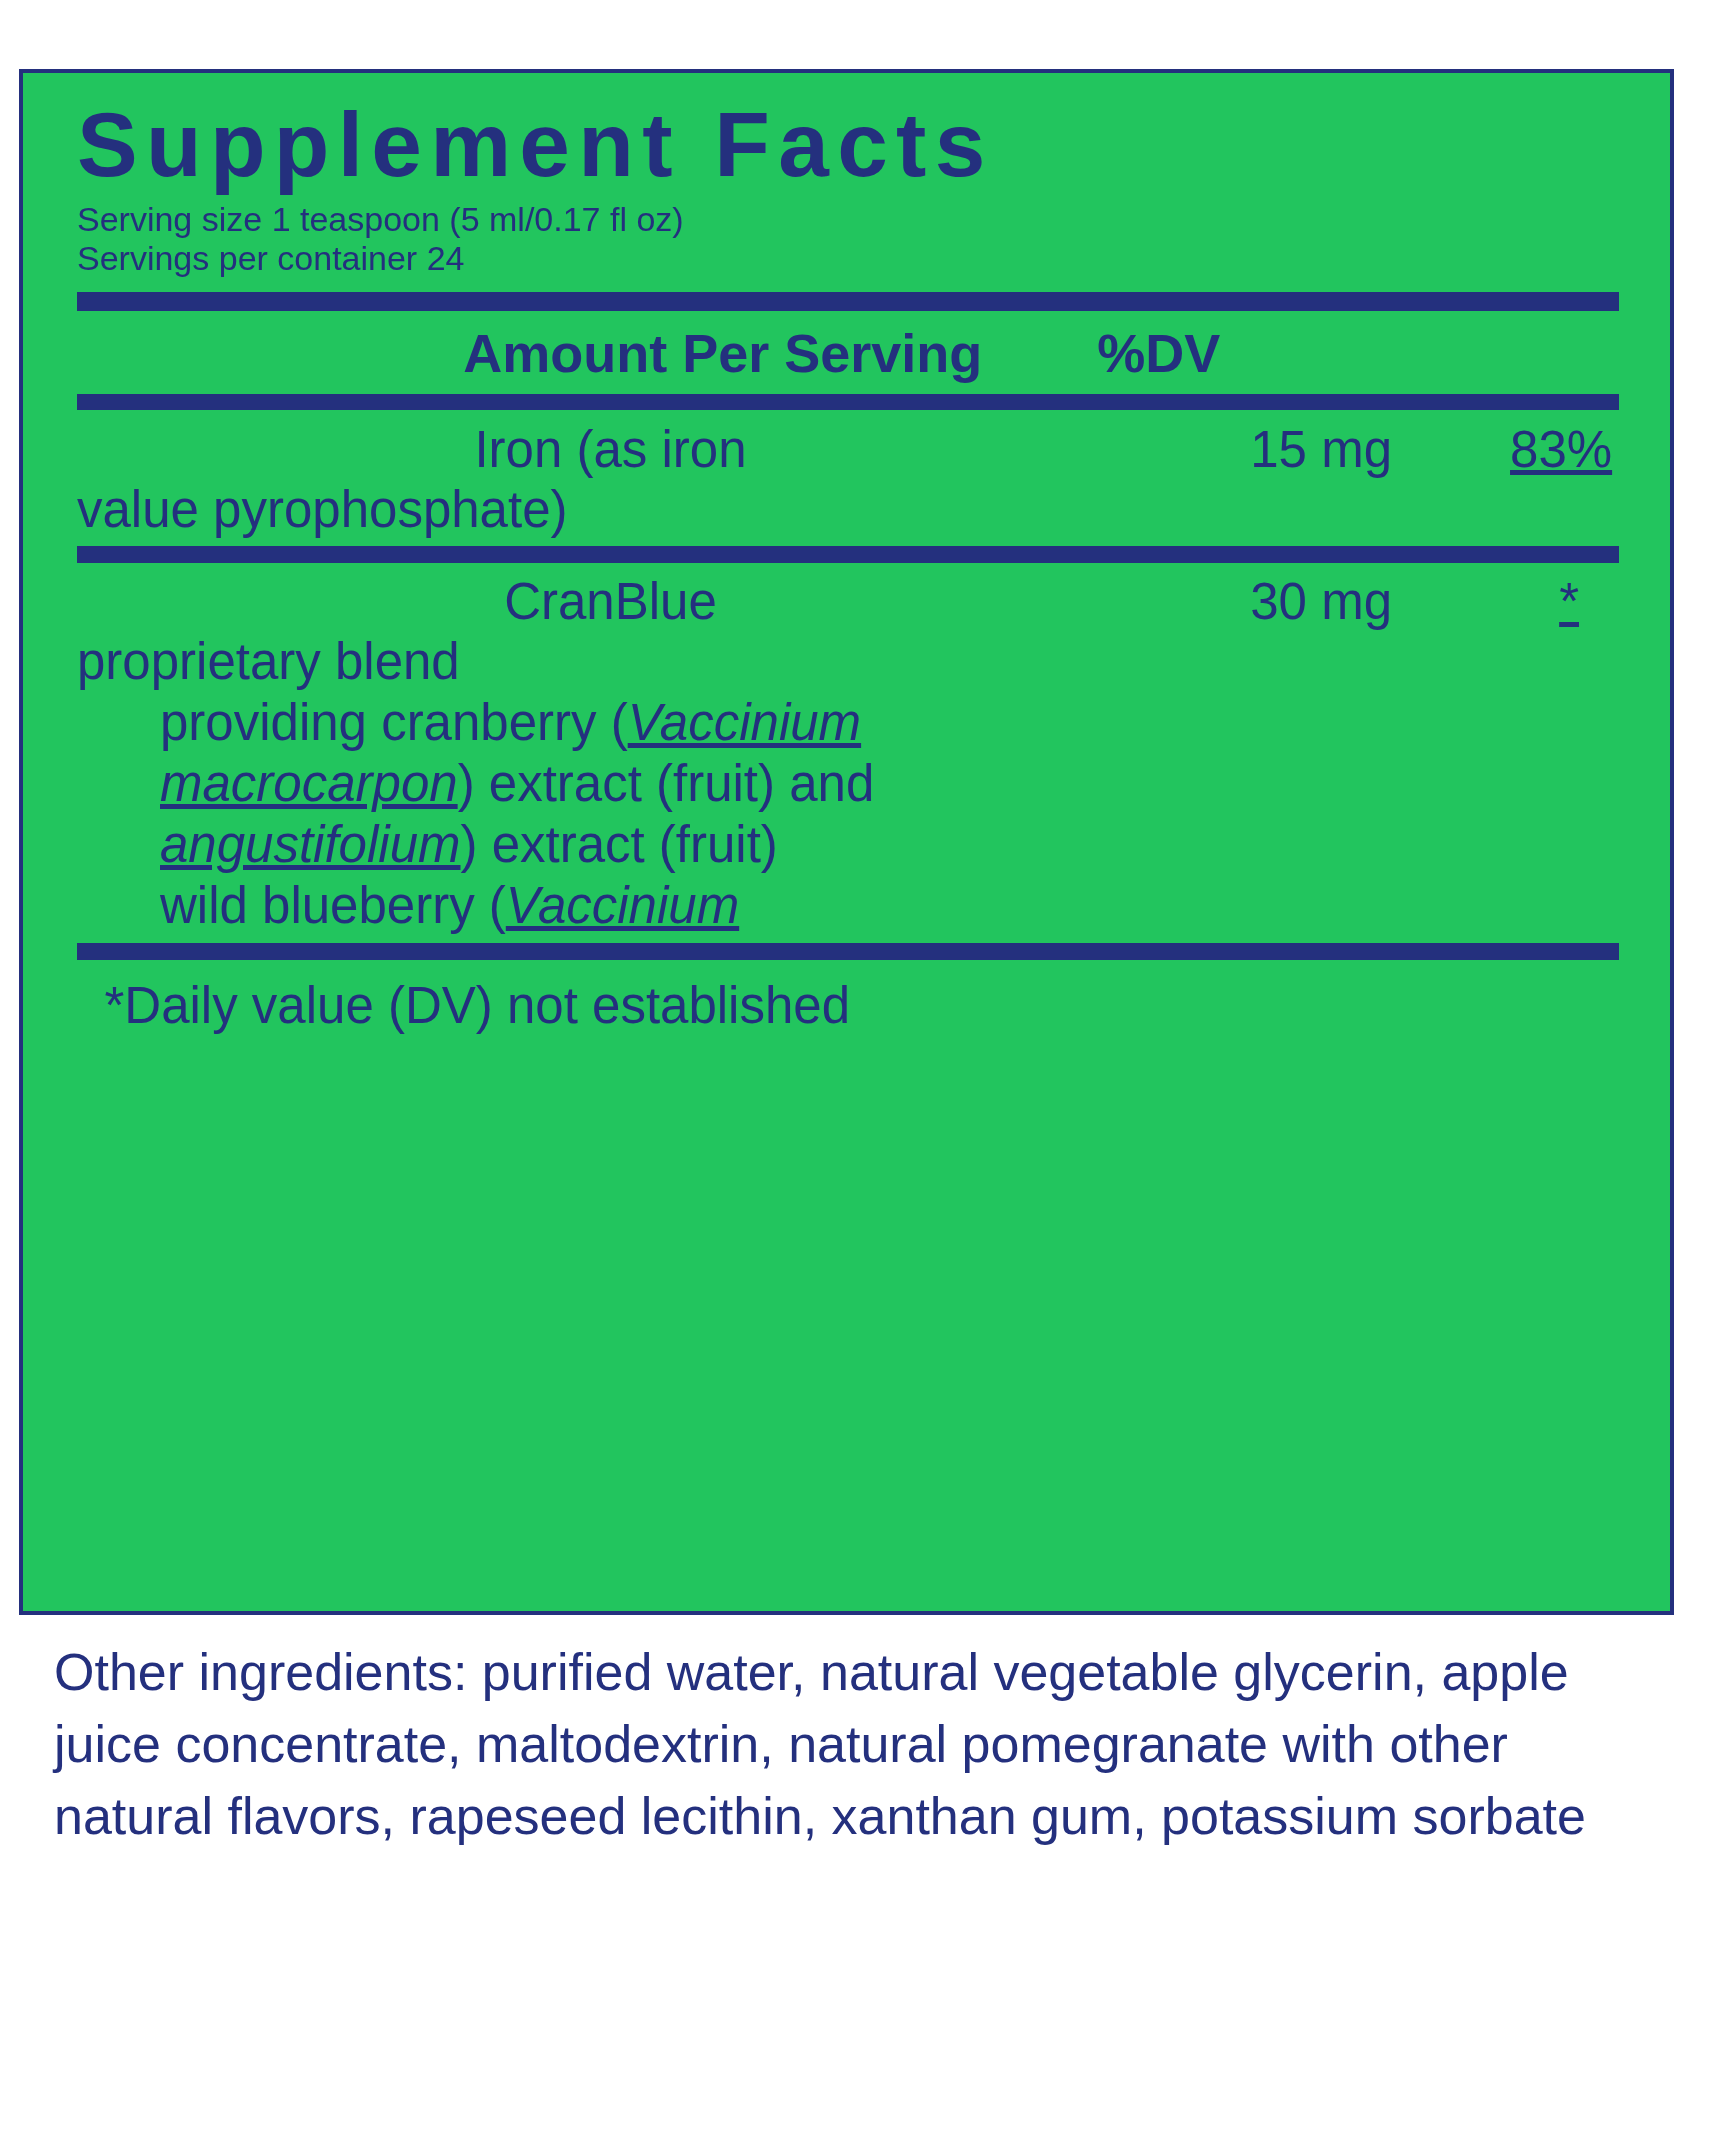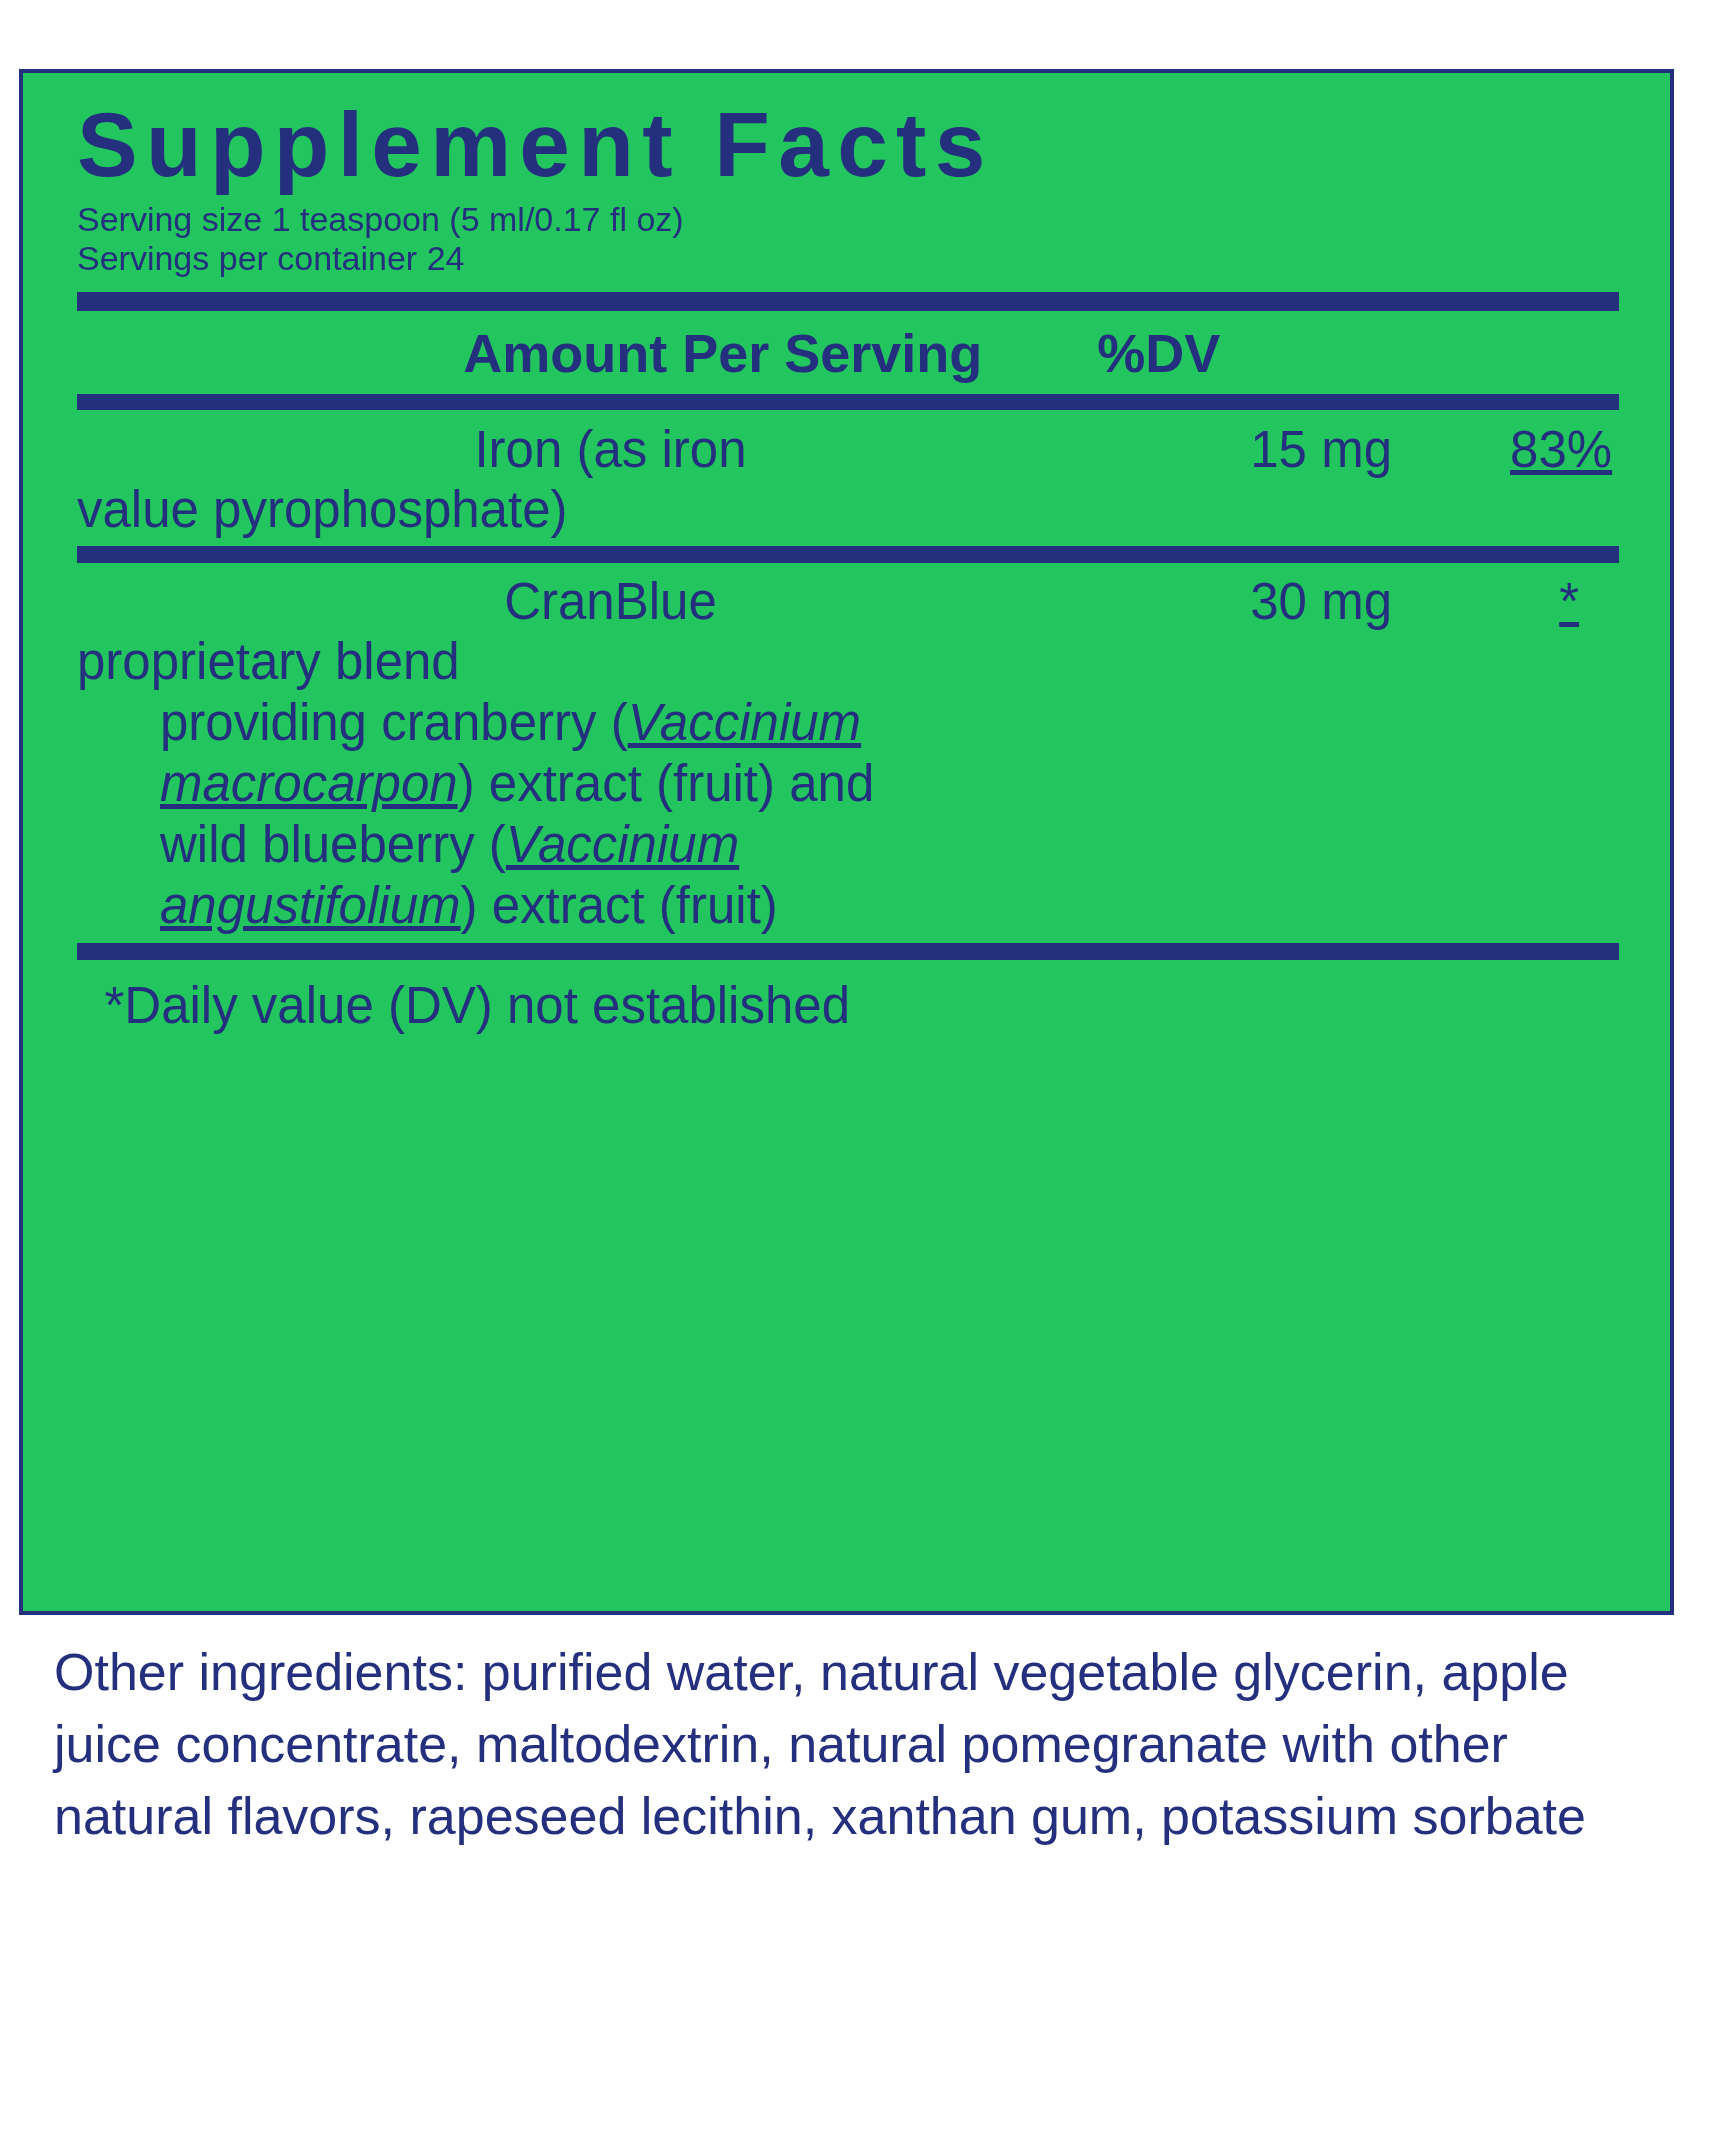--- a/index.html
+++ b/index.html
@@ -193,22 +193,22 @@
       <div class="nutrient-block">
         <div class="nutrient-line">
           <div class="nutrient-name">CranBlue</div>
           <div class="nutrient-amount">30 mg</div>
           <div class="nutrient-dv star">*</div>
         </div>
         <div class="cont-line">proprietary blend</div>
 
         <div class="sub-line"><span>providing cranberry (</span><em>Vaccinium</em></div>
         <div class="sub-line"><em>macrocarpon</em><span>) extract (fruit) and</span></div>
+        <div class="sub-line"><em>angustifolium</em><span>) extract (fruit)</span></div>
         <div class="sub-line"><span>wild blueberry (</span><em>Vaccinium</em></div>
-        <div class="sub-line"><em>angustifolium</em><span>) extract (fruit)</span></div>
       </div>
 
       <div class="rule-medium"></div>
 
       <div class="footnote">*Daily value (DV) not established</div>
 
     </div>
   </div>
 
   <div class="other">Other ingredients: purified water, natural vegetable glycerin, apple juice concentrate, maltodextrin, natural pomegranate with other natural flavors, rapeseed lecithin, xanthan gum, potassium sorbate</div>

